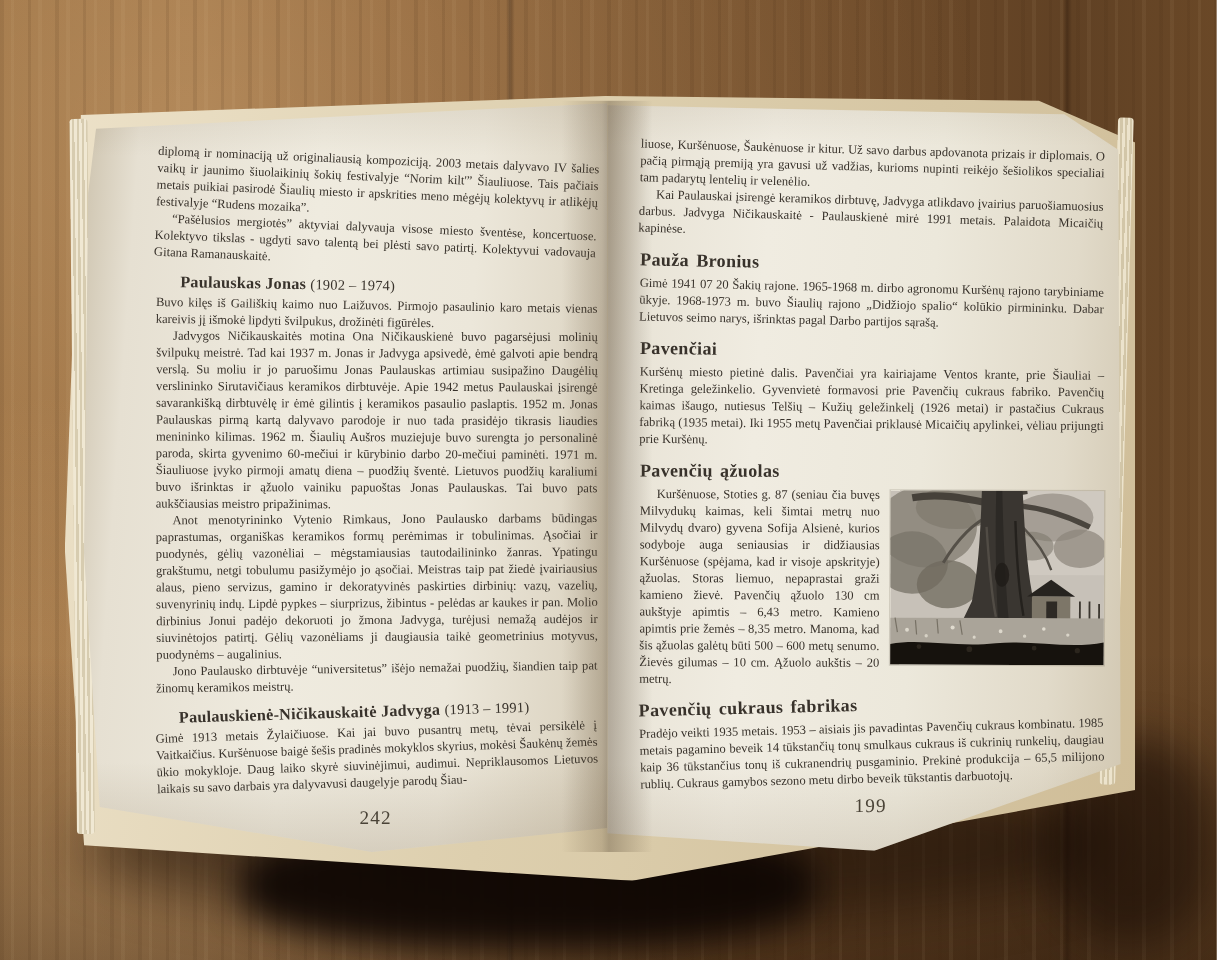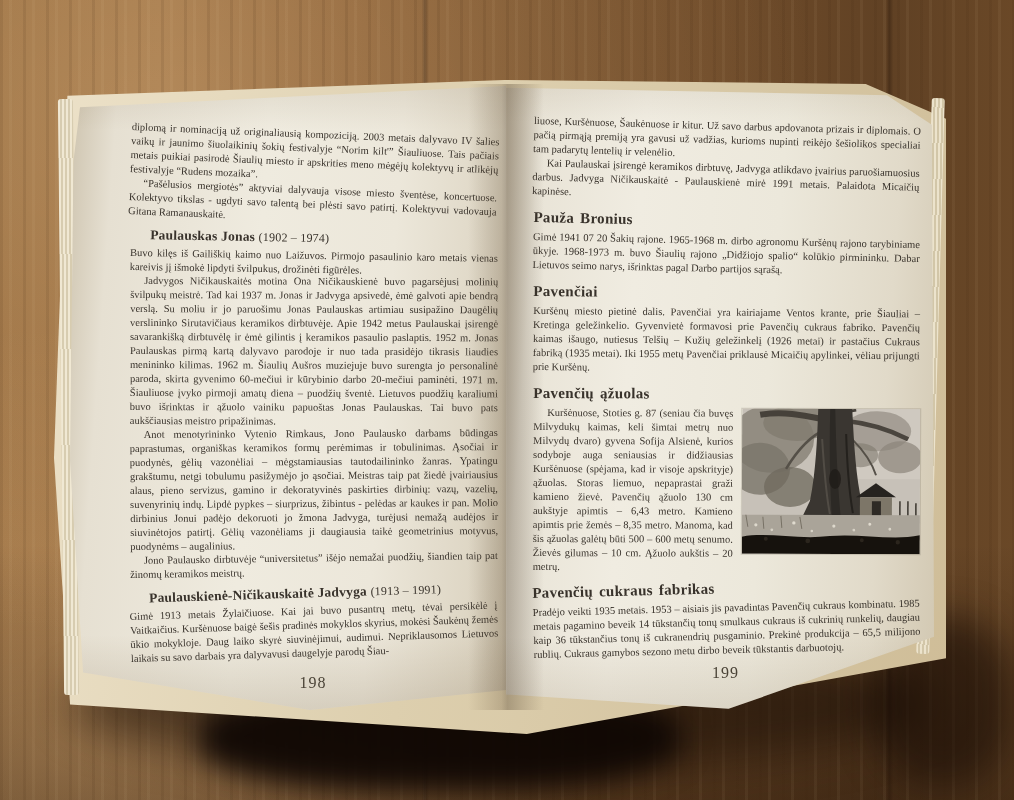--- a/index.html
+++ b/index.html
@@ -109,21 +109,21 @@
   </div>
   <div class="blk rm08">
     <p class="ind">Jono Paulausko dirbtuvėje “universitetus” išėjo nemažai puodžių, šiandien taip pat žinomų keramikos meistrų.</p>
   </div>
 
   <div class="blk rm18">
     <h2><span>Paulauskienė-Ničikauskaitė Jadvyga</span> <span class="yrs">(1913 – 1991)</span></h2>
     <p>Gimė 1913 metais Žylaičiuose. Kai jai buvo pusantrų metų, tėvai persikėlė į Vaitkaičius. Kuršėnuose baigė šešis pradinės mokyklos skyrius, mokėsi Šaukėnų žemės ūkio mokykloje. Daug laiko skyrė siuvinėjimui, audimui. Nepriklausomos Lietuvos laikais su savo darbais yra dalyvavusi daugelyje parodų Šiau-</p>
   </div>
 
-  <div class="pagenum pl">198</div>
+  <div class="pagenum pl">242</div>
 </div>
 
 <div class="page page-right">
   <div class="blk r16">
     <p>liuose, Kuršėnuose, Šaukėnuose ir kitur. Už savo darbus apdovanota prizais ir diplomais. O pačią pirmąją premiją yra gavusi už vadžias, kurioms nupinti reikėjo šešiolikos specialiai tam padarytų lentelių ir velenėlio.</p>
     <p class="ind">Kai Paulauskai įsirengė keramikos dirbtuvę, Jadvyga atlikdavo įvairius paruošiamuosius darbus. Jadvyga Ničikauskaitė - Paulauskienė mirė 1991 metais. Palaidota Micaičių kapinėse.</p>
   </div>
 
   <div class="blk r12">
     <h3>Pauža Bronius</h3>

